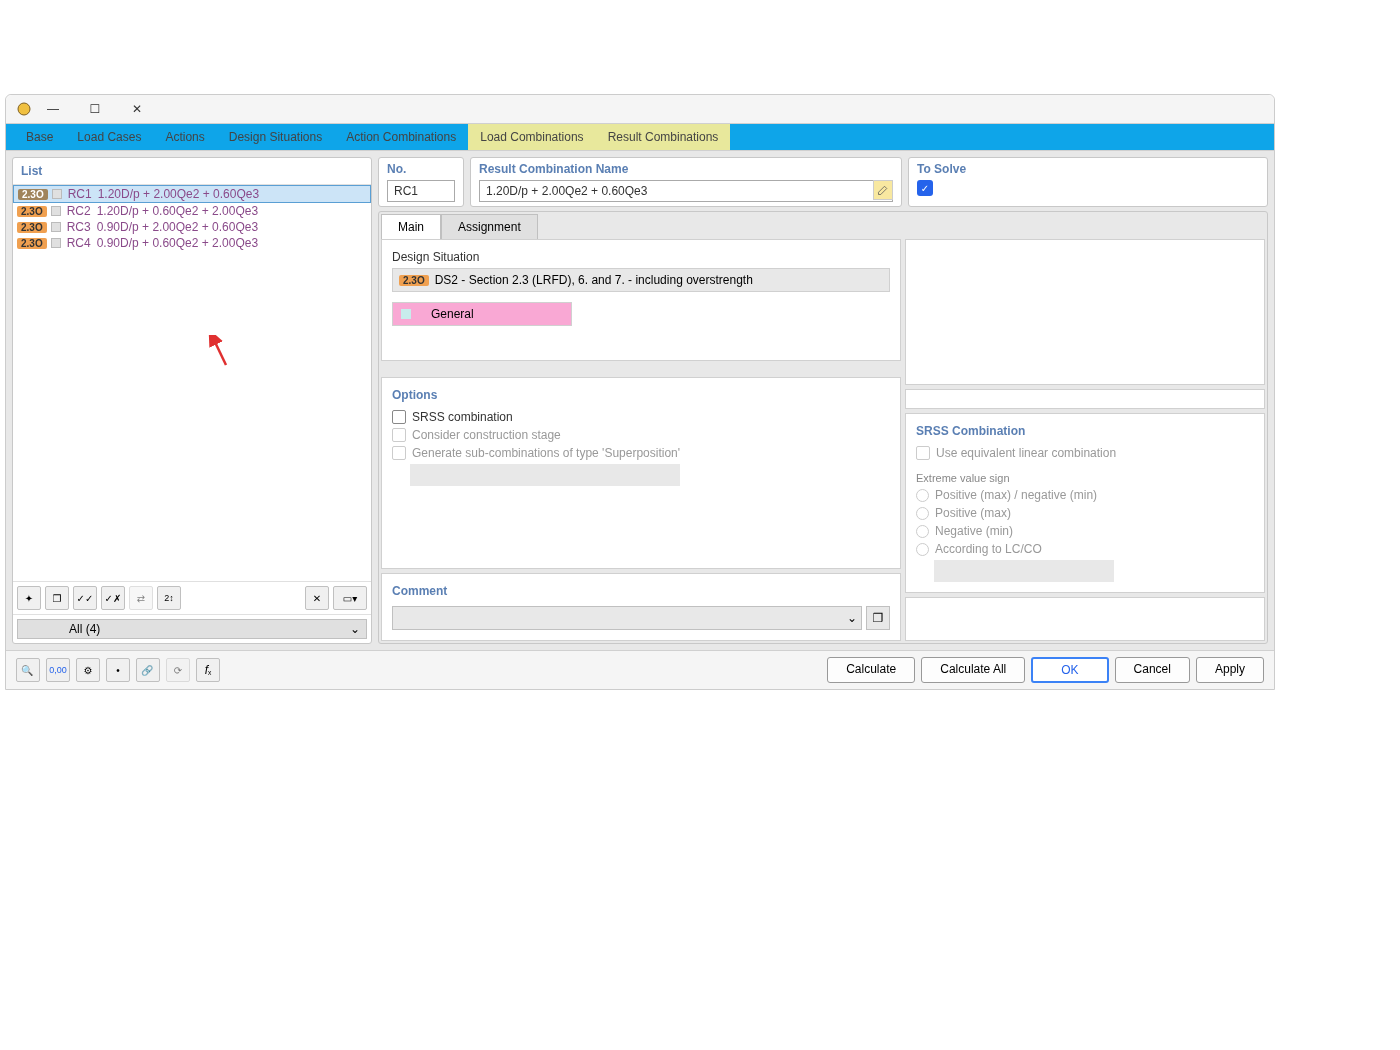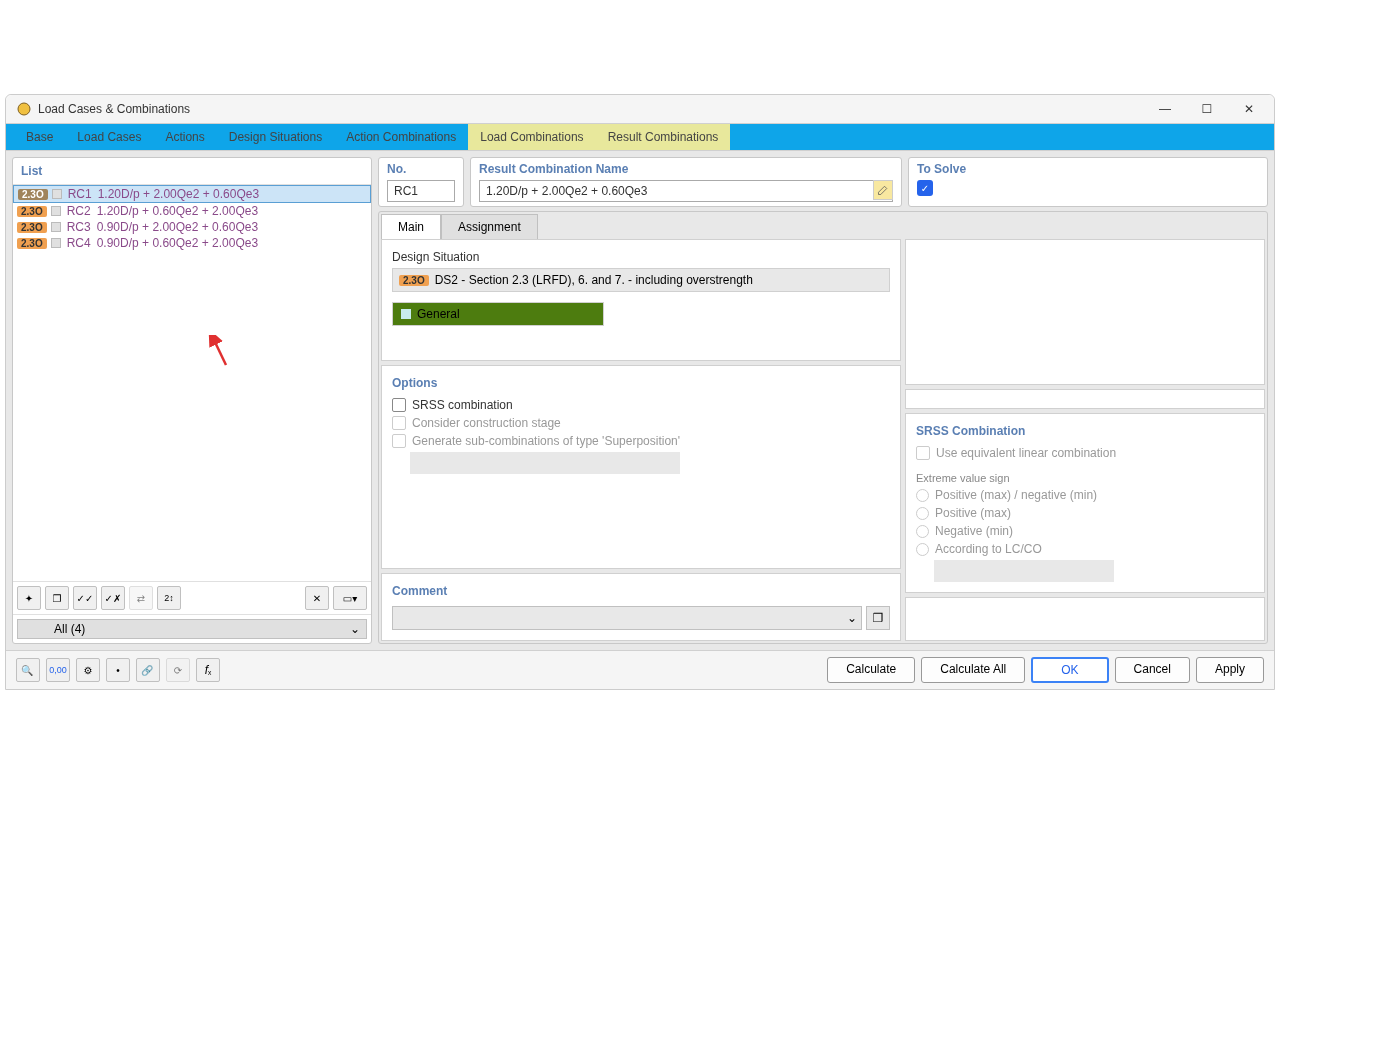--- a/index.html
+++ b/index.html
@@ -53,21 +53,21 @@
 .sub-tab.active { background: #fff; }
 
 .details-grid { display: flex; gap: 4px; flex: 1; }
 .col-left { flex: 1; display: flex; flex-direction: column; gap: 4px; }
 .col-right { width: 360px; display: flex; flex-direction: column; gap: 4px; }
 
 .panel { background: #fff; border: 1px solid #d0d0d0; padding: 10px; }
 .section-title { color: #5a7fb3; font-weight: 600; margin-bottom: 8px; }
 .sub-label { color: #333; margin-bottom: 4px; }
 .ds-box { background: #e8e8e8; border: 1px solid #d0d0d0; padding: 4px 6px; display: flex; align-items: center; gap: 6px; }
-.combo-type { background: #4d7c0f; border: 1px solid #d0d0d0; padding: 4px 8px; width: 212px; display:flex; align-items:center; gap:6px;}
+.combo-type { background: #f9a8d4; border: 1px solid #d0d0d0; padding: 4px 8px; width: 180px; display:flex; align-items:center; gap:20px;}
 .combo-swatch{width:10px;height:10px;background:#c8ecec;}
 
 .check-row { display: flex; align-items: center; gap: 6px; margin: 4px 0; color: #333; }
 .check-row.disabled { color: #999; }
 .chk { width: 14px; height: 14px; border: 1px solid #888; border-radius: 2px; background: #fff; }
 .chk.disabled { border-color: #ccc; }
 .radio { width: 13px; height: 13px; border: 1px solid #999; border-radius: 50%; }
 .radio.disabled { border-color: #ccc; }
 .disabled-bar { background: #e8e8e8; height: 22px; width: 270px; margin-left: 18px; margin-top:4px;}
 .disabled-bar2 { background: #e8e8e8; height: 22px; width: 180px; margin-left: 18px; margin-top:4px;}
@@ -90,21 +90,20 @@
 </head>
 <body>
 
 <div class="window" style="margin-top:94px; margin-left:5px;">
   <div class="titlebar">
     <span class="app-icon">
       <svg viewBox="0 0 16 16">
           <circle cx="8" cy="8" r="6" fill="#f0c040" stroke="#806020"></circle>
         </svg>
     </span>
-    <span class="title">Load Cases &amp; Combinations</span>
     <div class="win-controls">
       <span>—</span>
       <span>☐</span>
       <span>✕</span>
     </div>
   </div>
 
   <div class="main-tabs">
     <div class="tab">Base</div>
     <div class="tab">Load Cases</div>
@@ -151,21 +150,21 @@
         <div class="tb-btn">✓✓</div>
         <div class="tb-btn">✓✗</div>
         <div class="tb-btn disabled">⇄</div>
         <div class="tb-btn" style="font-size:9px;">2↕</div>
         <div style="flex:1"></div>
         <div class="tb-btn">✕</div>
         <div class="tb-btn" style="width:34px;">▭▾</div>
       </div>
       <div class="filter-row">
         <div class="filter-select">
-          <span style="margin-left:30px;text-align:center;">All (4)</span>
+          <span style="margin-left:45px;text-align:center;">All (4)</span>
           <span>⌄</span>
         </div>
       </div>
     </div>
 
     <div class="right-panel">
       <div class="top-fields">
         <div class="field-box no-field">
           <span class="field-label">No.</span>
           <div class="text-input">RC1</div>
@@ -199,21 +198,21 @@
                 <span>DS2 - Section 2.3 (LRFD), 6. and 7. - including overstrength</span>
               </div>
               <div style="height:10px"></div>
               <div class="combo-type">
                 <span class="combo-swatch"></span>
                 <span>General</span>
               </div>
               <div style="height:24px"></div>
             </div>
 
-            <div class="panel" style="flex:1;">
+            <div class="panel" style="flex:1;margin-top:12px;">
               <div class="section-title">Options</div>
               <div class="check-row">
                 <span class="chk"></span>
                 <span>SRSS combination</span>
               </div>
               <div class="check-row disabled">
                 <span class="chk disabled"></span>
                 <span>Consider construction stage</span>
               </div>
               <div class="check-row disabled">

